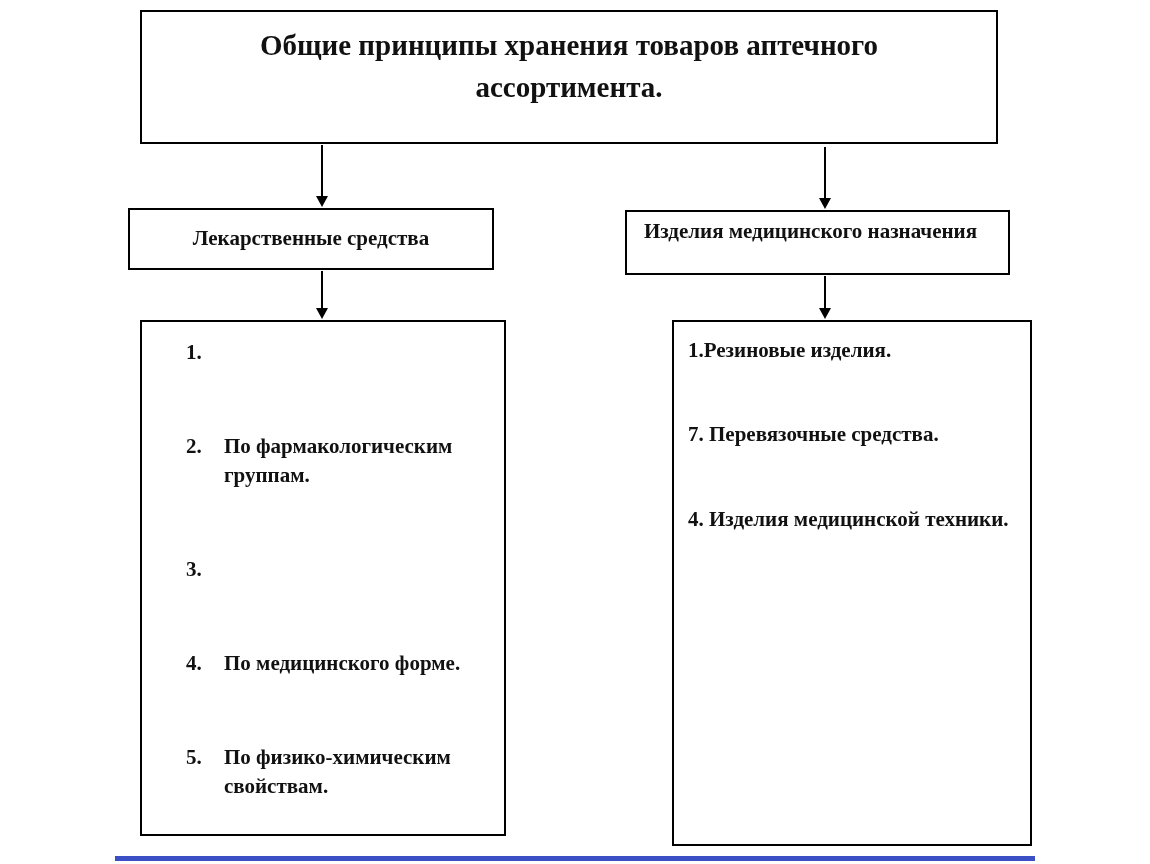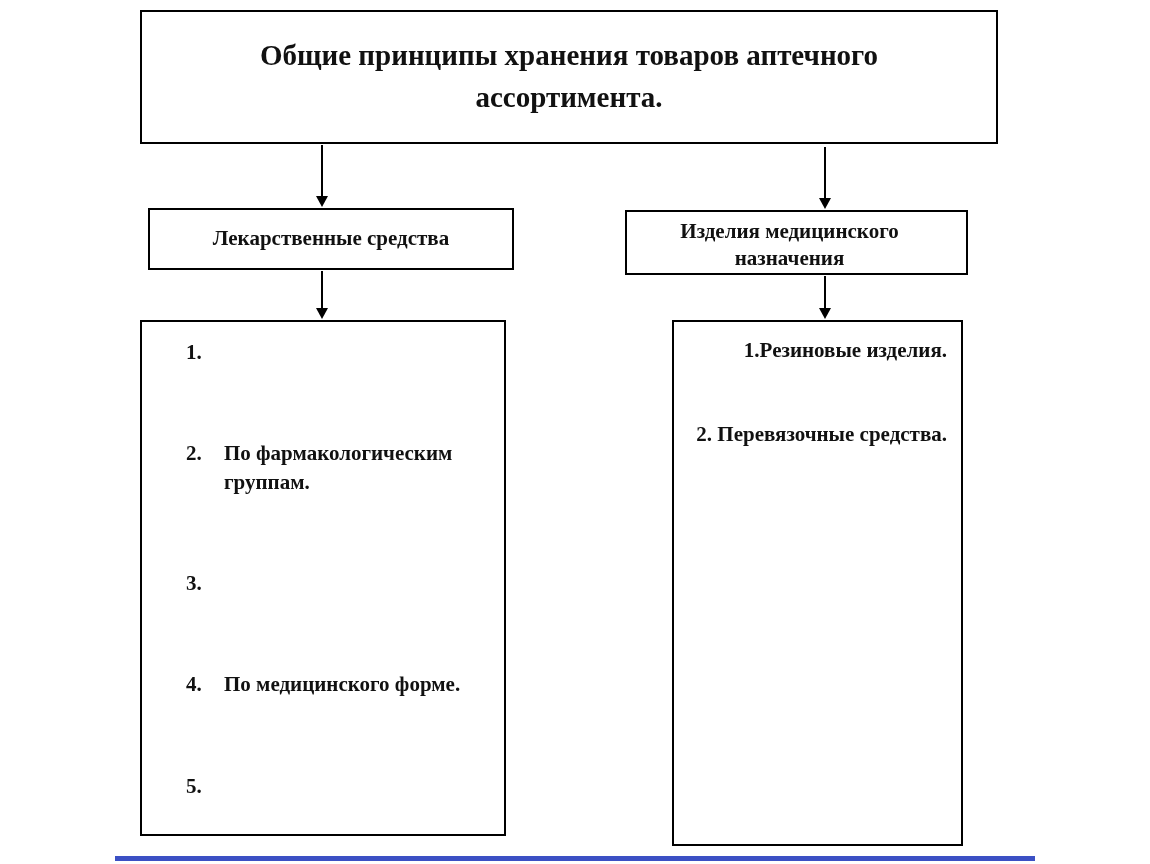--- a/index.html
+++ b/index.html
@@ -24,47 +24,48 @@
     border: 2px solid #000000;
     background: #ffffff;
     box-sizing: border-box;
   }
   .title-box {
     left: 140px;
     top: 10px;
     width: 858px;
     height: 134px;
     display: flex;
+    align-items: center;
     justify-content: center;
     text-align: center;
-    padding: 22px 70px 30px 70px;
+    padding: 8px 70px 30px 70px;
     font-size: 29px;
     font-weight: bold;
     line-height: 1.45;
   }
   .mid-box {
     display: flex;
     align-items: center;
     justify-content: center;
     text-align: center;
     font-size: 21px;
     font-weight: bold;
     line-height: 1.3;
     overflow: hidden;
   }
   .left-mid {
-    left: 148px;
+    left: 128px;
     top: 208px;
     width: 366px;
     height: 62px;
   }
   .right-mid {
     left: 625px;
     top: 210px;
-    width: 343px;
+    width: 385px;
     height: 65px;
     padding: 6px 30px 0 16px;
     align-items: flex-start;
     box-sizing: border-box;
   }
   .list-box {
     font-size: 21px;
     font-weight: bold;
     line-height: 1.35;
   }
@@ -74,24 +75,23 @@
     width: 366px;
     height: 516px;
     display: flex;
     flex-direction: column;
     justify-content: space-between;
     padding: 16px 18px 34px 44px;
   }
   .right-list {
     left: 672px;
     top: 320px;
-    width: 291px;
+    width: 360px;
     height: 526px;
     padding: 14px 14px 14px 14px;
-    text-align: right;
   }
   .list-item {
     display: grid;
     grid-template-columns: 38px 1fr;
     align-items: start;
   }
   .list-item .num {
     text-align: left;
   }
   .list-item-r {
@@ -159,27 +159,31 @@
     </div>
     <div class="list-item">
       <span class="num">3.</span>
     </div>
     <div class="list-item">
       <span class="num">4.</span>
       <span class="txt">По медицинского форме.</span>
     </div>
     <div class="list-item">
       <span class="num">5.</span>
+      <span class="txt">По физико-химическим свойствам.</span>
     </div>
   </div>
 
   <div class="box list-box right-list">
     <div class="list-item-r">
       <span>1.Резиновые изделия.</span>
     </div>
     <div class="list-item-r">
-      <span>2. Перевязочные средства.</span>
+      <span>7. Перевязочные средства.</span>
+    </div>
+    <div class="list-item-r">
+      <span>4. Изделия медицинской техники.</span>
     </div>
   </div>
 
   <div class="bottom-line"></div>
 
 </div>
 
 </body></html>

